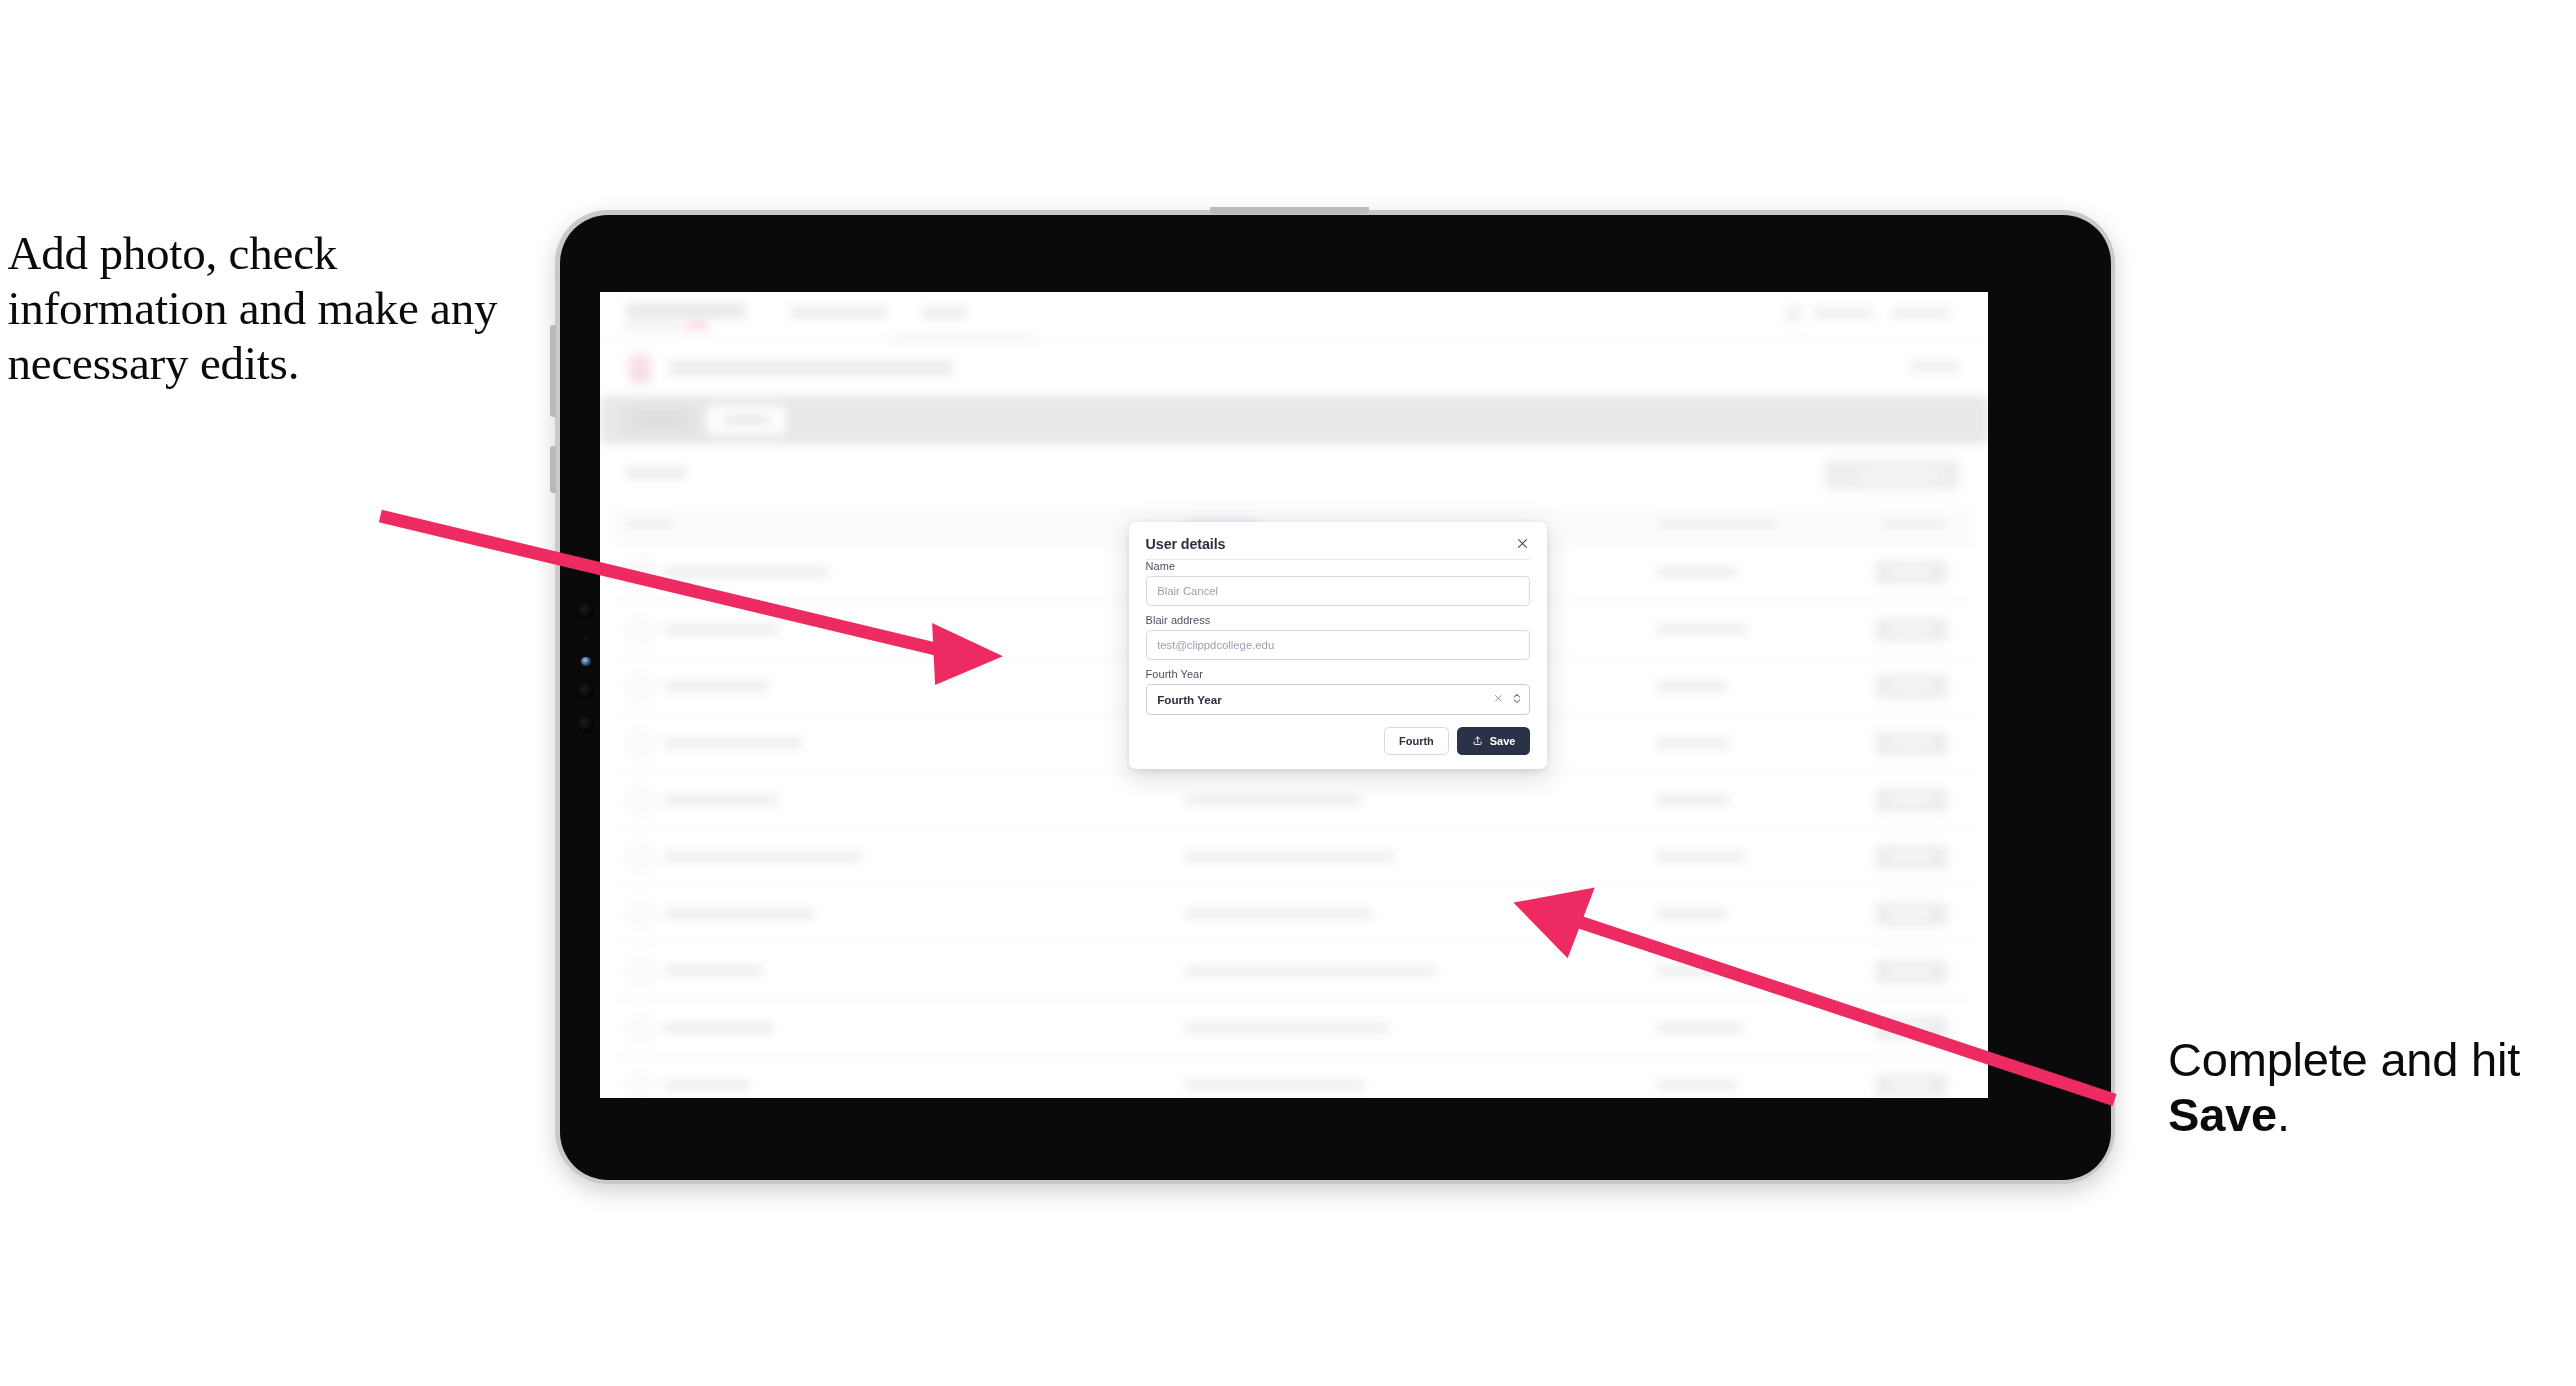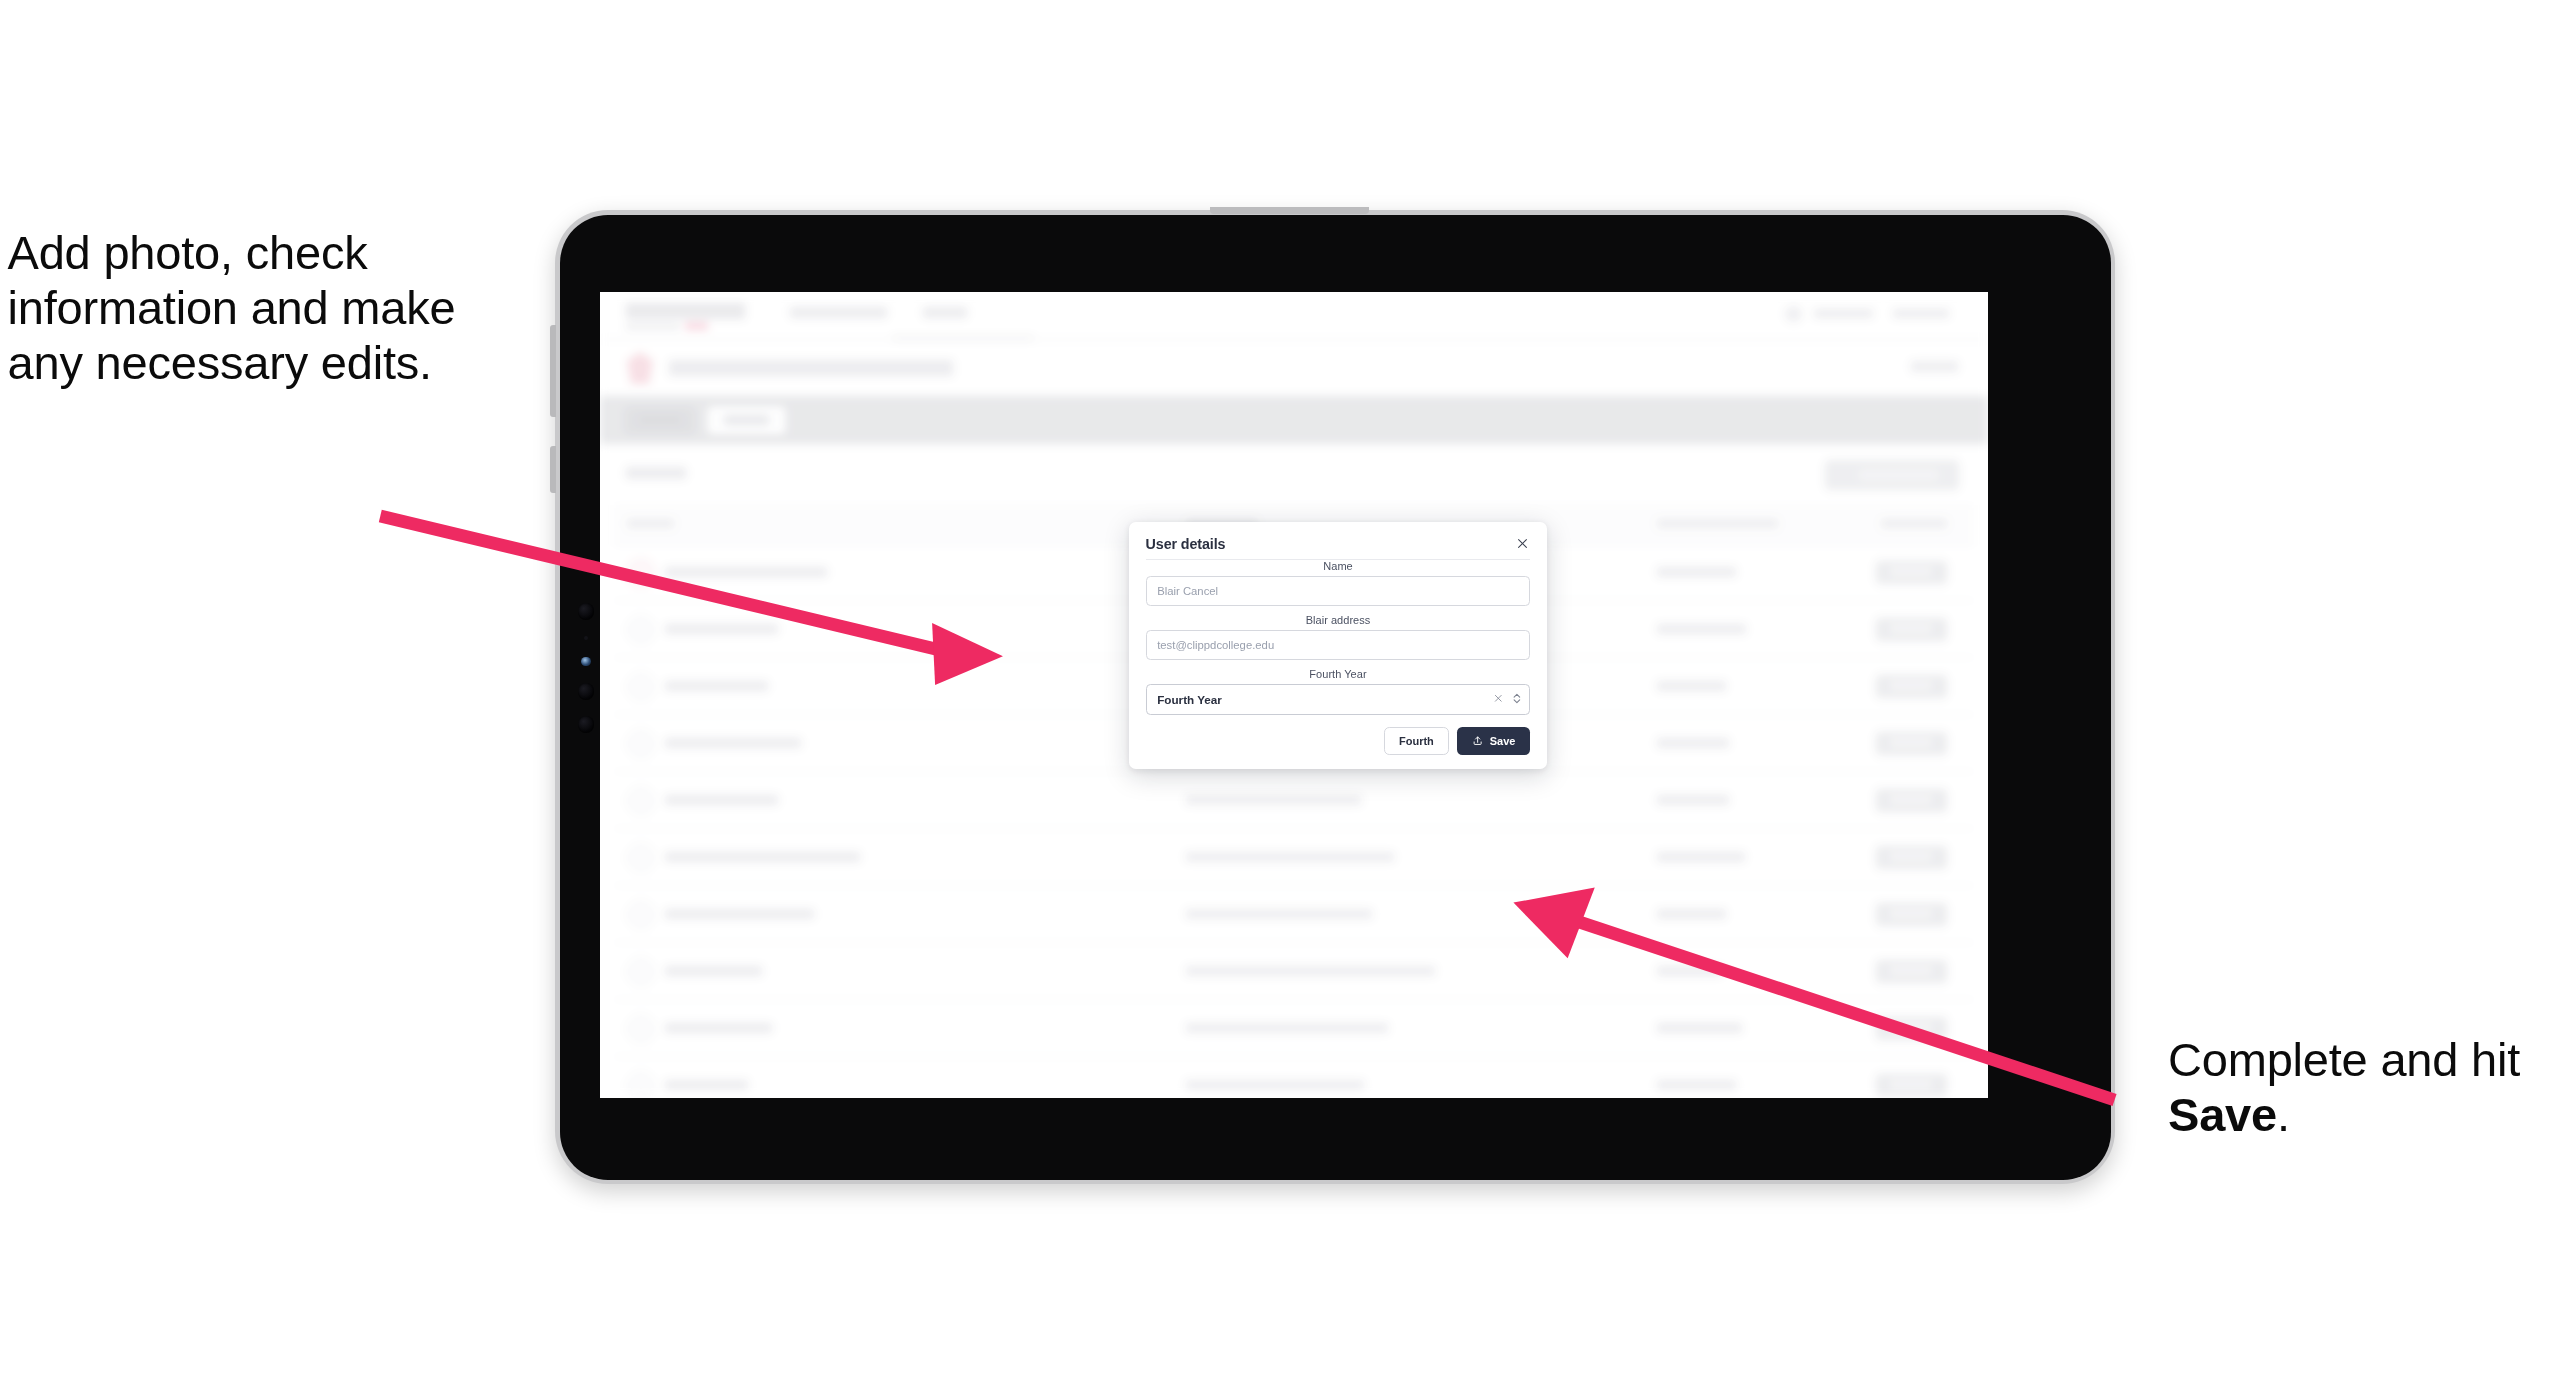--- a/index.html
+++ b/index.html
@@ -18,21 +18,21 @@
 
   
   .annotation {
     position: absolute;
     color: #0b0b0b;
     font-size: 47px;
     line-height: 1.17;
     letter-spacing: -0.2px;
     font-weight: 400;
   }
-  #annotation-left  { left: 7.5px;  top: 226px;  width: 498px; }
+  #annotation-left  { left: 7.5px;  top: 226px;  width: 498px; font-family: Liberation Serif, serif; }
   #annotation-right { left: 2168px; top: 1033px; width: 393px; }
   .annotation b { font-weight: 700; }
 
   
   .arrow-svg {
     position: absolute;
     pointer-events: none;
     overflow: visible;
   }
   #arrow-left-to-modal  { left: 377px;  top: 513px;  }
@@ -331,21 +331,21 @@
     font-size: 11.3px;
     font-weight: 600;
     border: none;
     border-radius: 5.3px;
     padding: 8.3px 14.3px;
     cursor: pointer;
     font-family: "Liberation Sans", sans-serif;
     letter-spacing: 0.1px;
   }
 
-  .field-block { margin-bottom: 8.3px; text-align: center; }
+  .field-block { margin-bottom: 8.3px; }
   .field-label {
     font-size: 11px;
     color: #4b5162;
     margin-bottom: 3.8px;
     letter-spacing: 0.04px;
   }
   .field-input {
     width: 100%;
     box-sizing: border-box;
     height: 30px;

